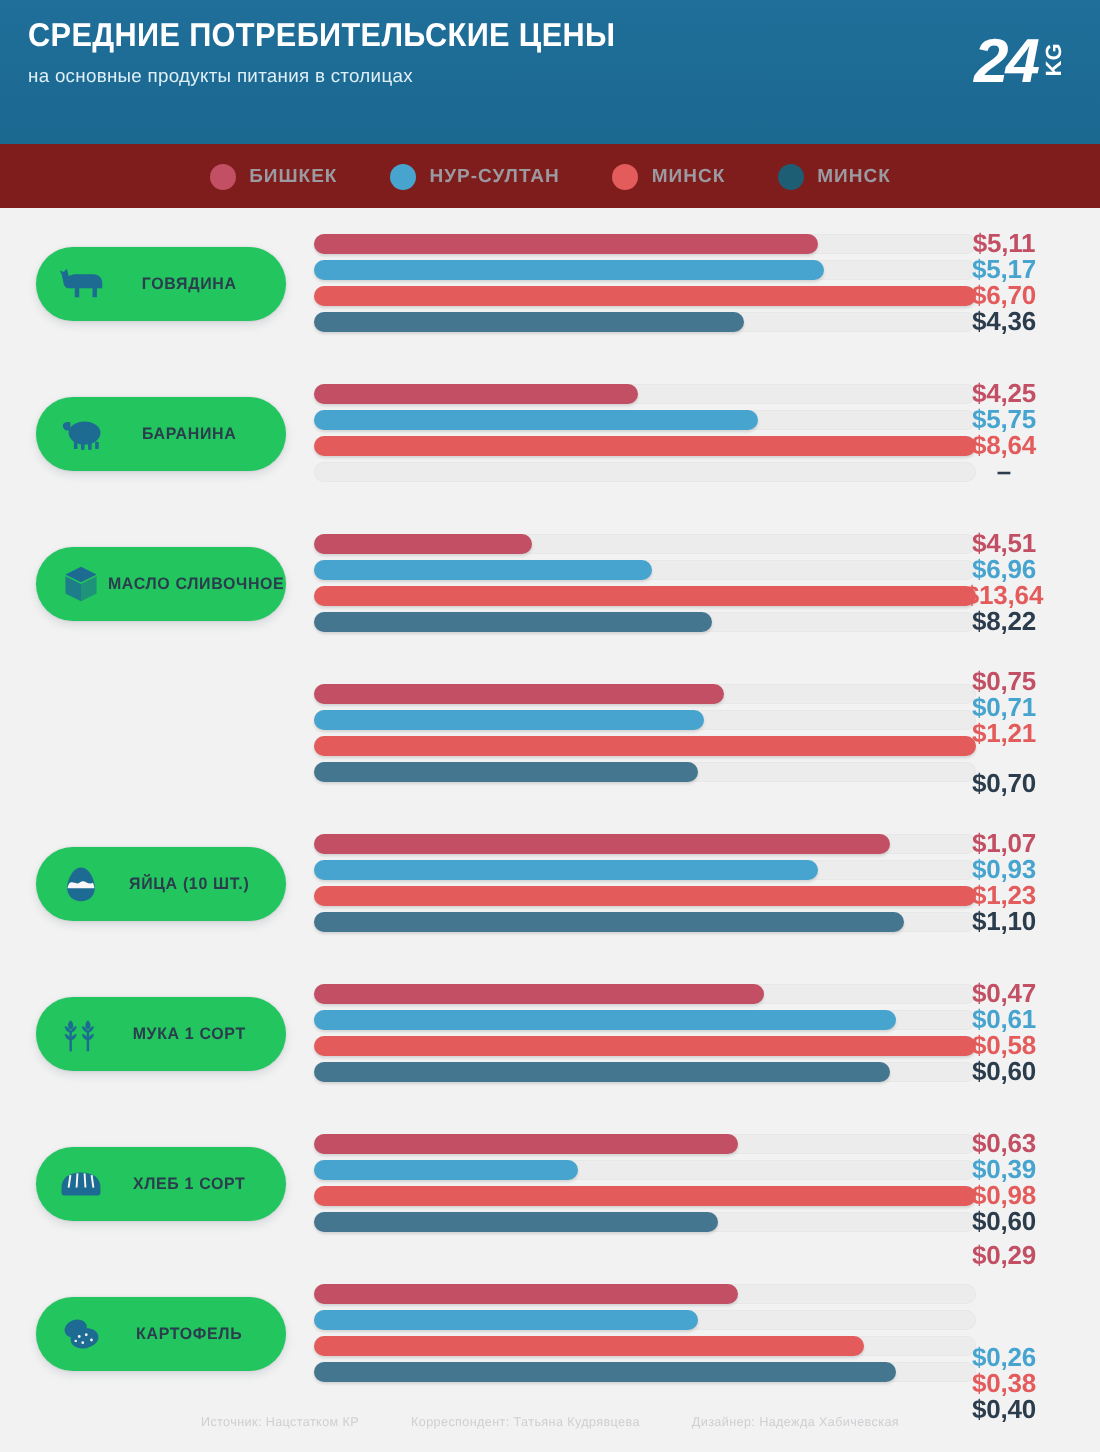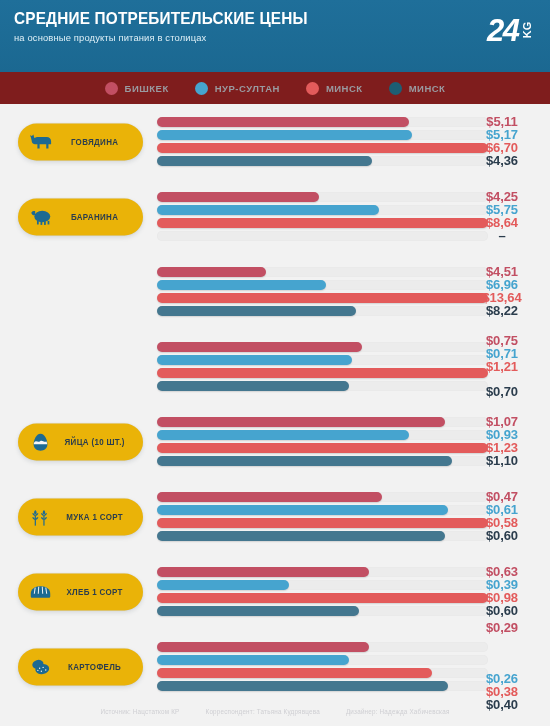--- a/index.html
+++ b/index.html
@@ -116,21 +116,21 @@
     display: flex;
     align-items: center;
   }
   .pill {
     position: absolute;
     left: 18px;
     top: 50%;
     transform: translateY(-50%);
     width: 125px;
     height: 37px;
-    background: #eab308;
+    background: #22c55e;
     border-radius: 19px;
     box-shadow: 0 2px 4px rgba(120,130,140,0.22), 0 0 1px rgba(120,130,140,0.25);
     display: flex;
     align-items: center;
     padding-left: 10px;
     box-sizing: border-box;
     z-index: 3;
   }
   .pill-icon {
     width: 24px;
@@ -319,20 +319,30 @@
           <div class="track"></div>
         </div>
         <div class="values">
           <div class="value" style="color: rgb(194, 79, 99);">$4,25</div>
           <div class="value" style="color: rgb(70, 164, 207);">$5,75</div>
           <div class="value" style="color: rgb(227, 91, 91);">$8,64</div>
           <div class="value" style="color: rgb(43, 61, 77);">–</div>
         </div>
       </div>
       <div class="row">
+        <div class="pill">
+          <span class="pill-icon">
+            <svg viewBox="0 0 22 22" width="19" height="19">
+              <path fill="currentColor" d="M11 1 L20 5.5 L11 10 L2 5.5 Z"></path>
+              <path fill="currentColor" opacity="0.8" d="M2 6.5 L11 11 L11 21 L2 16.5 Z"></path>
+              <path fill="currentColor" opacity="0.55" d="M20 6.5 L11 11 L11 21 L20 16.5 Z"></path>
+            </svg>
+          </span>
+          <span class="pill-label">МАСЛО СЛИВОЧНОЕ</span>
+        </div>
         <div class="bars">
           <div class="track">
             <div class="bar bar-shadow" style="width: 33%; background: rgb(194, 79, 99);"></div>
           </div>
           <div class="track">
             <div class="bar bar-shadow" style="width: 51%; background: rgb(70, 164, 207);"></div>
           </div>
           <div class="track">
             <div class="bar bar-shadow" style="width: 100%; background: rgb(227, 91, 91);"></div>
           </div>

